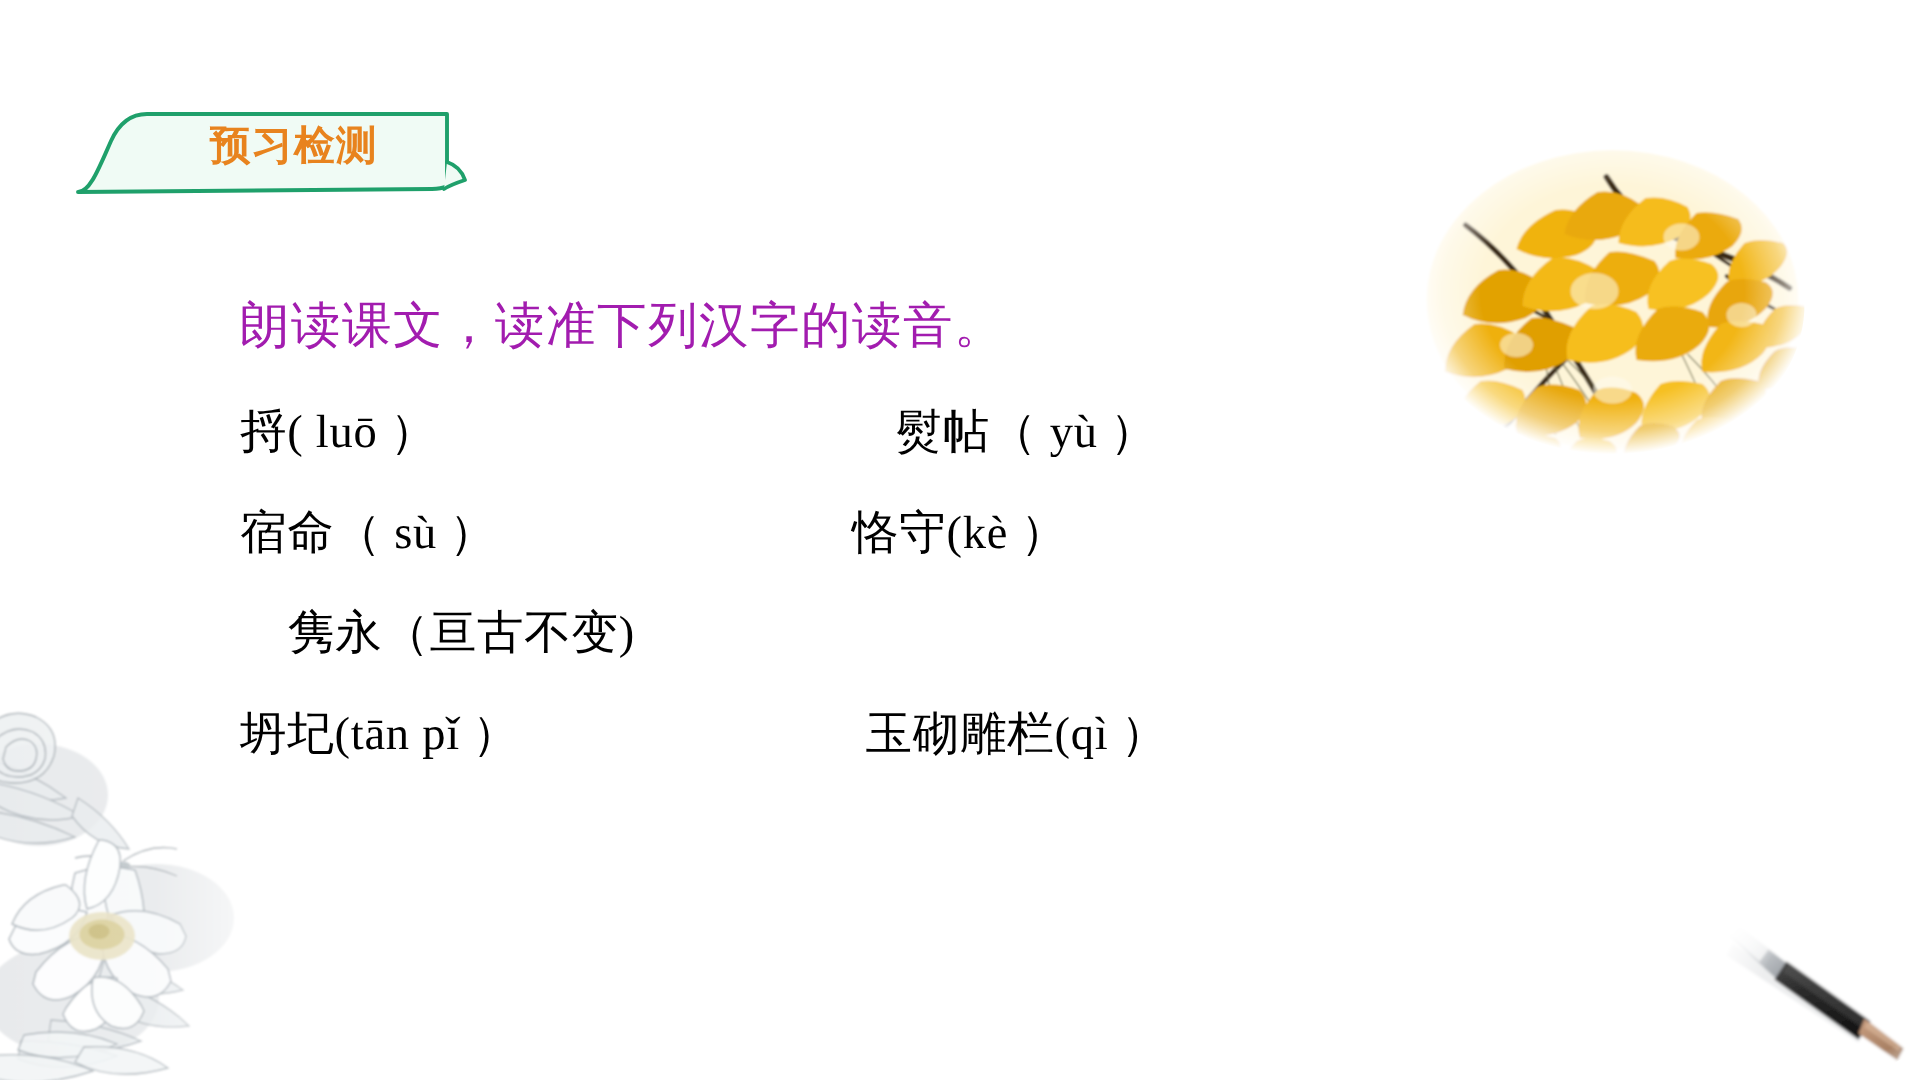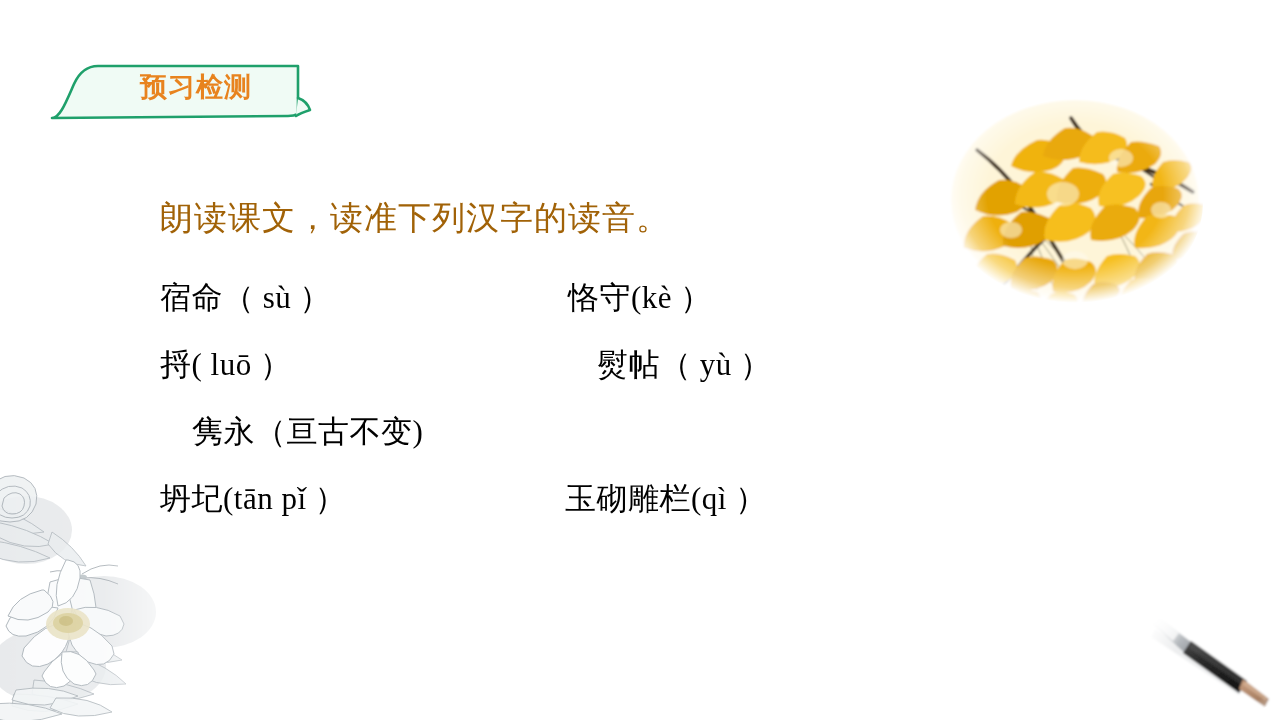--- a/index.html
+++ b/index.html
@@ -54,21 +54,21 @@
     width: 150px;
     height: 125px;
     pointer-events: none;
   }
   .pen-wrap svg { display: block; width: 150px; height: 125px; }
 
   
   .banner {
     position: absolute;
     left: 46px;
-    top: 52px;
+    top: 62px;
     width: 276px;
     height: 78px;
   }
   .banner svg {
     position: absolute;
     left: 0; top: 0;
     width: 276px;
     height: 78px;
     display: block;
   }
@@ -93,25 +93,25 @@
 
   
   .content {
     position: absolute;
     left: 160px;
     top: 198px;
     width: 760px;
   }
   .prompt {
     font-size: 33px;
-    color: #a16207;
+    color: #a21caf;
     letter-spacing: 1px;
     line-height: 1.25;
     white-space: nowrap;
-    margin-bottom: 38px;
+    margin-bottom: 28px;
   }
   .word-grid {
     display: block;
   }
   .word-row {
     display: flex;
     align-items: baseline;
     height: 67px;
   }
   .col-a {
@@ -124,21 +124,21 @@
   }
   .col-b {
     flex: 1 1 auto;
     font-size: 31px;
     color: #000000;
     white-space: nowrap;
     letter-spacing: 0.5px;
   }
   .col-b.indent-1 { padding-left: 3px; }
   .col-b.indent-3 { padding-left: 32px; }
-  .col-b.indent-4 { padding-left: 0px; }
+  .col-b.indent-4 { padding-left: 0px; margin-left: 12px; }
 </style>
 </head>
 <body>
 
 <div class="slide">
 
   <div class="ginkgo-wrap">
     <svg viewBox="0 0 300 250" xmlns="http://www.w3.org/2000/svg" aria-hidden="true">
       <defs>
         <radialGradient id="gkFade" cx="50%" cy="46%" r="52%">
@@ -380,27 +380,27 @@
     <div class="banner-label">预习检测</div>
   </div>
 
   <div class="content">
 
     <div class="prompt">朗读课文，读准下列汉字的读音。</div>
 
     <div class="word-grid">
 
       <div class="word-row">
+        <div class="col-a">捋( luō ）</div>
+        <div class="col-b indent-3">熨帖（ yù ）</div>
+      </div>
+
+      <div class="word-row">
         <div class="col-a">宿命（ sù ）</div>
         <div class="col-b indent-1">恪守(kè ）</div>
-      </div>
-
-      <div class="word-row">
-        <div class="col-a">捋( luō ）</div>
-        <div class="col-b indent-3">熨帖（ yù ）</div>
       </div>
 
       <div class="word-row">
         <div class="col-b indent-3">隽永（亘古不变)</div>
       </div>
 
       <div class="word-row">
         <div class="col-a">坍圮(tān pǐ ）</div>
         <div class="col-b indent-4">玉砌雕栏(qì ）</div>
       </div>

